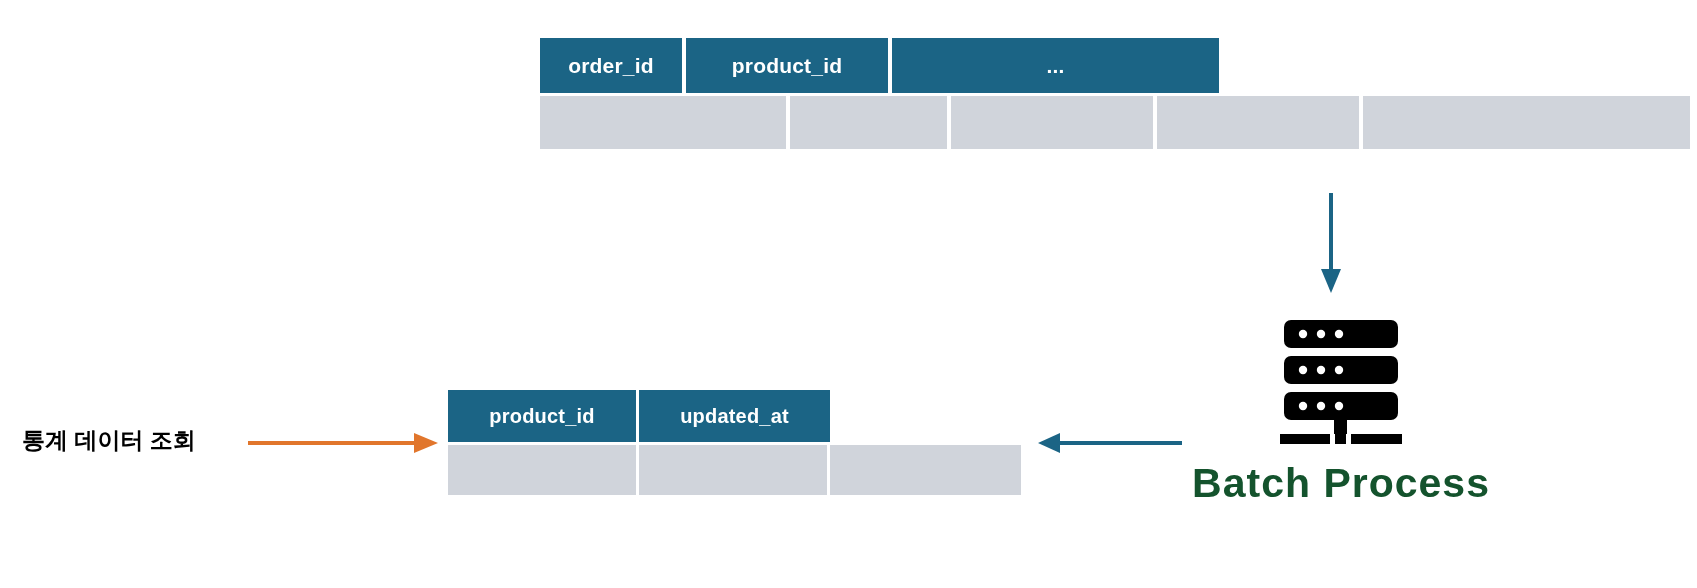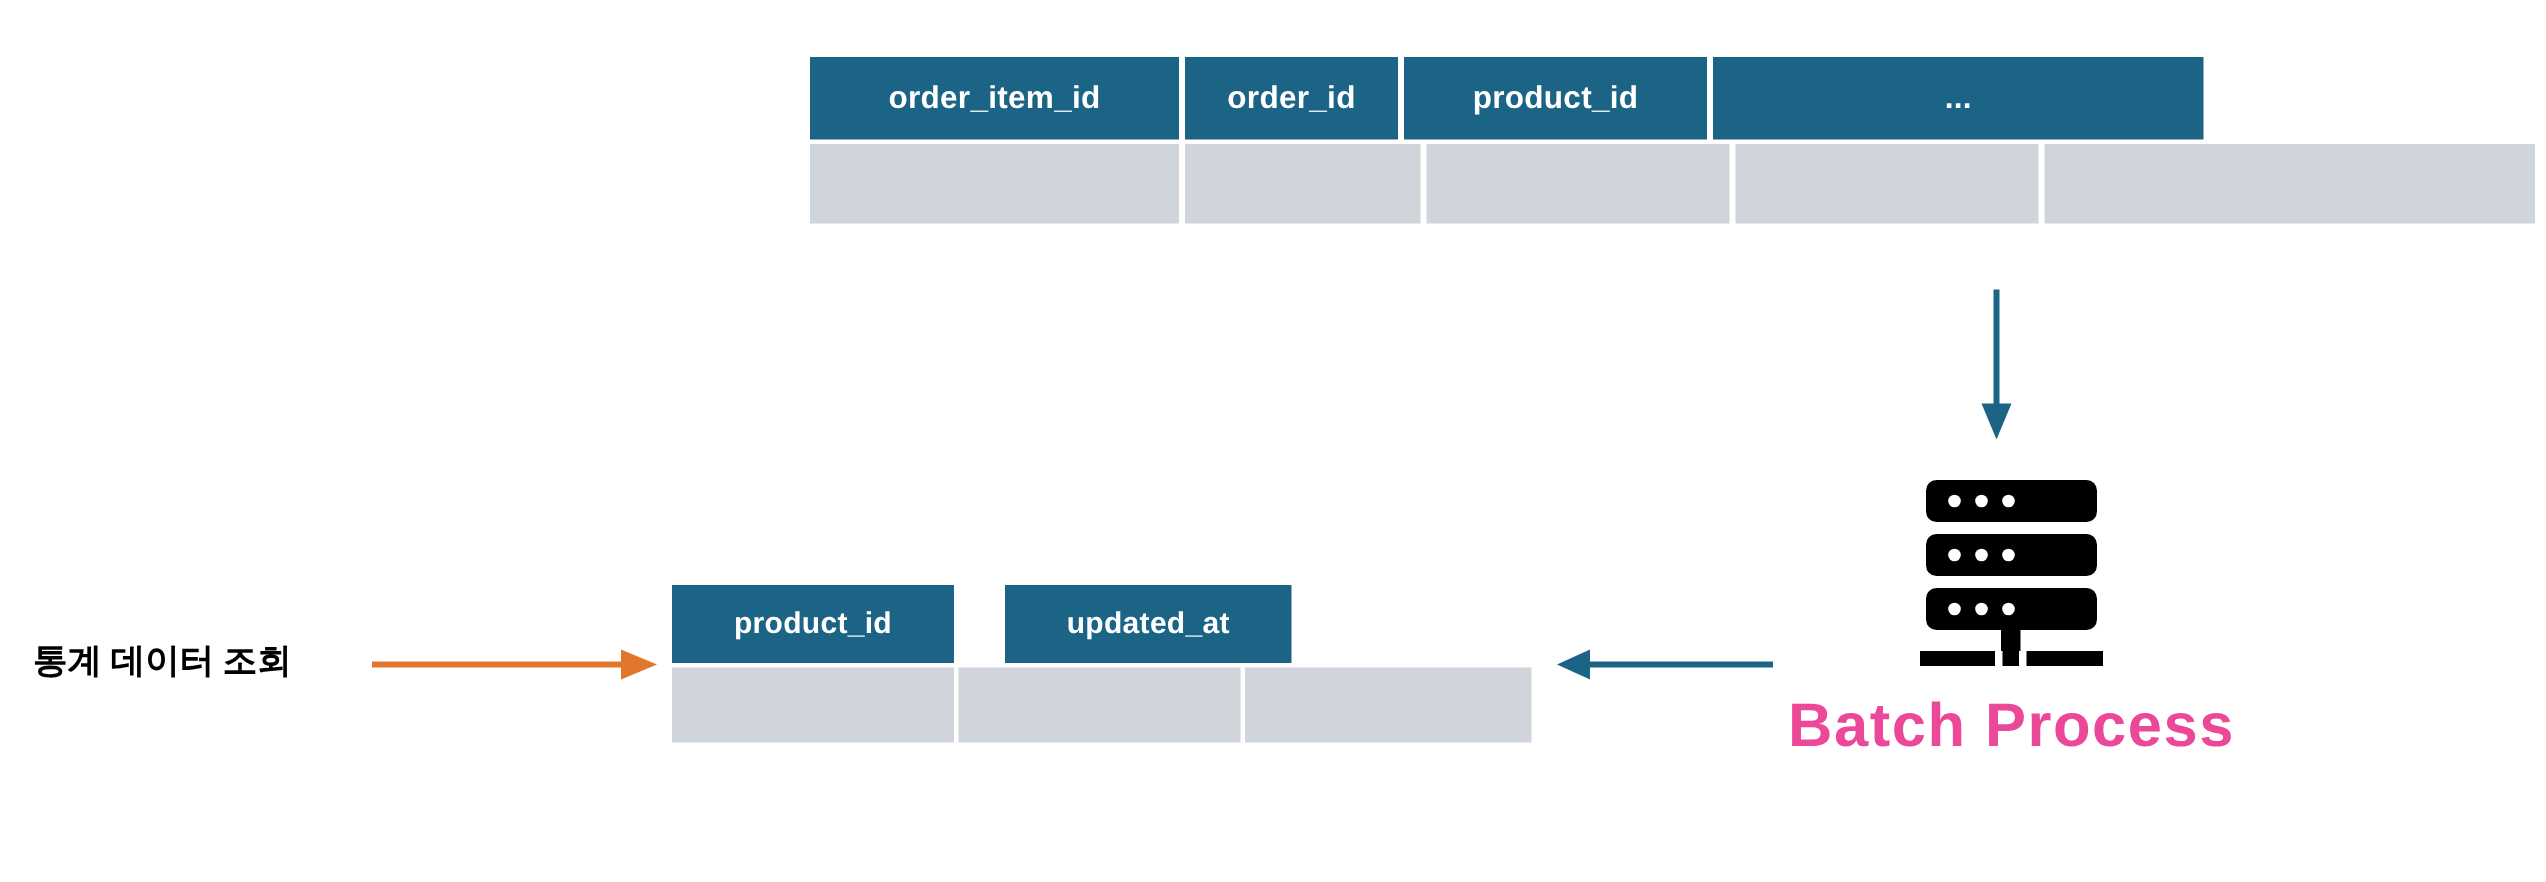--- a/index.html
+++ b/index.html
@@ -53,21 +53,21 @@
   
   #table-order-items { left: 540px; top: 38px; }
   #table-order-items .th-cell { height: 55px; font-size: 21px; margin-right: 4px; }
   #table-order-items .th-cell:last-child { margin-right: 0; }
   #table-order-items .td-cell { height: 53px; margin-right: 4px; }
   #table-order-items .td-cell:last-child { margin-right: 0; }
 
   
   #table-product-stats { left: 448px; top: 390px; }
   #table-product-stats .th-cell { height: 52px; font-size: 20px; margin-right: 3px; }
-  #table-product-stats .th-cell:last-child { margin-right: 0; margin-left: 31px; }
+  #table-product-stats .th-cell:last-child { margin-right: 0; }
   #table-product-stats .td-cell { height: 50px; margin-right: 3px; }
   #table-product-stats .td-cell:last-child { margin-right: 0; }
 
   
   .arrow-svg { position: absolute; overflow: visible; }
 
   
   .diagram-label {
     position: absolute;
     color: #000000;
@@ -76,51 +76,49 @@
   }
   #label-periodic-stats {
     left: 1043px;
     top: 222px;
     font-size: 23px;
   }
   #label-query-stats {
     left: 22px;
     top: 425px;
     font-size: 23px;
-    font-family: Liberation Serif, serif;
   }
 
   
   #batch-process-node {
     position: absolute;
     left: 1196px;
     top: 318px;
     width: 290px;
     display: flex;
     flex-direction: column;
     align-items: center;
   }
   #server-icon { display: block; }
   #batch-process-caption {
     margin-top: 16px;
     font-size: 41px;
     font-weight: bold;
-    color: #ec4899;
+    color: #14532d;
     letter-spacing: 1px;
     white-space: nowrap;
   }
 </style>
 </head>
 <body>
 
 <div id="canvas">
 
   <div class="db-table" id="table-order-items">
     <div class="tbl-header-row">
-      <div class="th-cell" style="width:246px">order_item_id</div>
       <div class="th-cell" style="width:142px">order_id</div>
       <div class="th-cell" style="width:202px">product_id</div>
       <div class="th-cell" style="width:327px">...</div>
     </div>
     <div class="tbl-body-row">
       <div class="td-cell" style="width:246px"></div>
       <div class="td-cell" style="width:157px"></div>
       <div class="td-cell" style="width:202px"></div>
       <div class="td-cell" style="width:202px"></div>
       <div class="td-cell" style="width:327px"></div>

